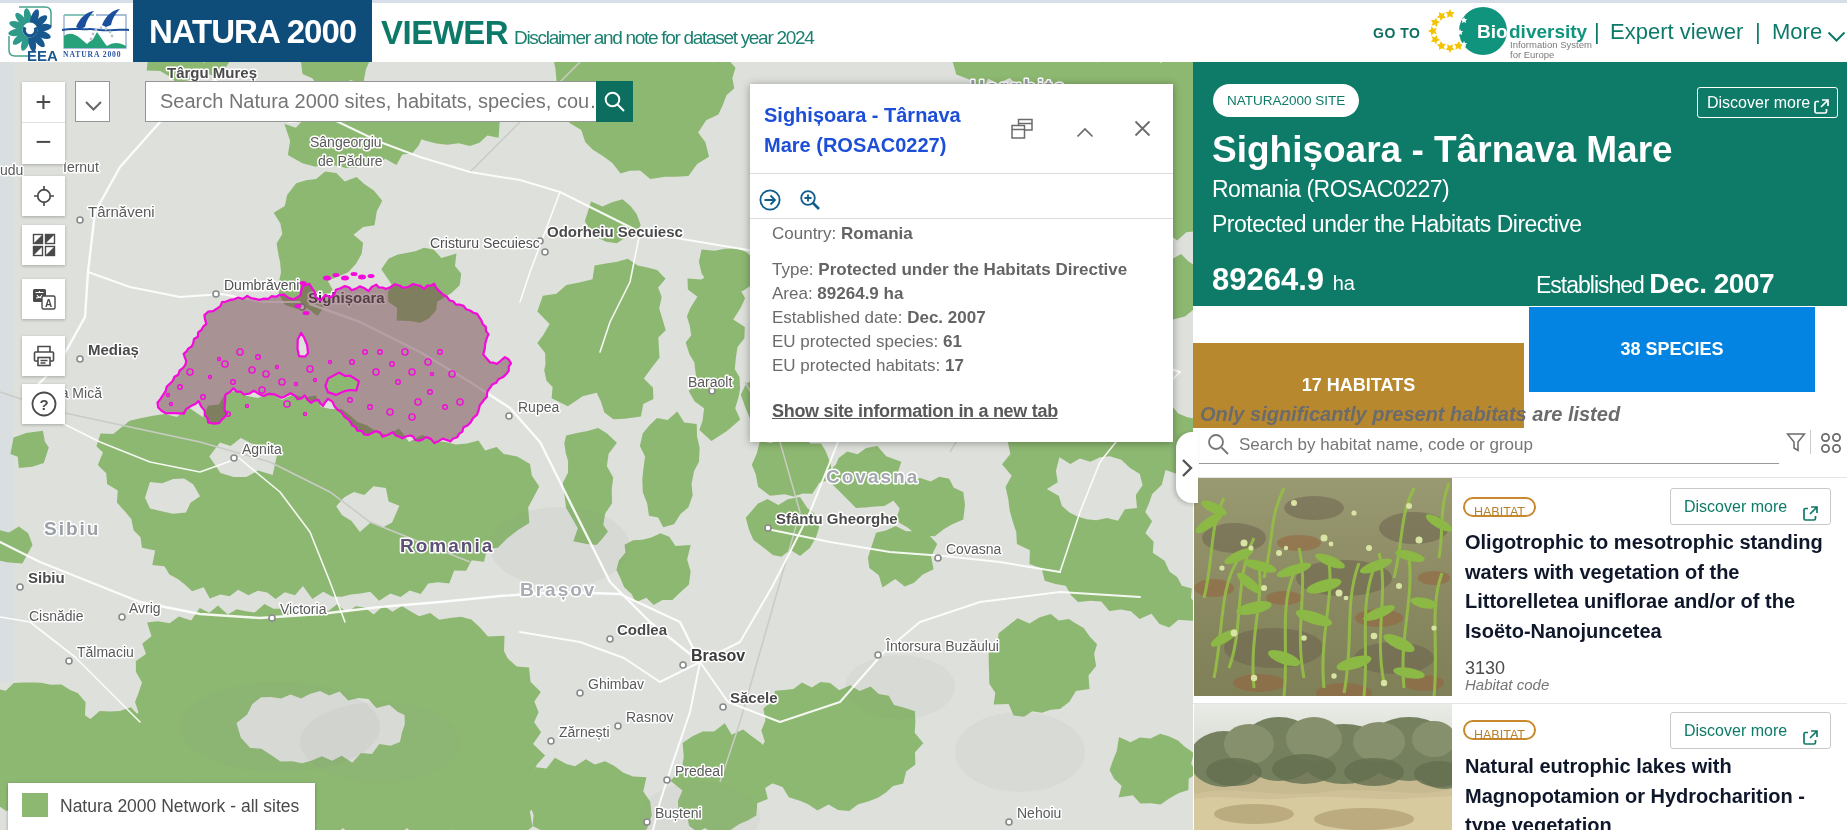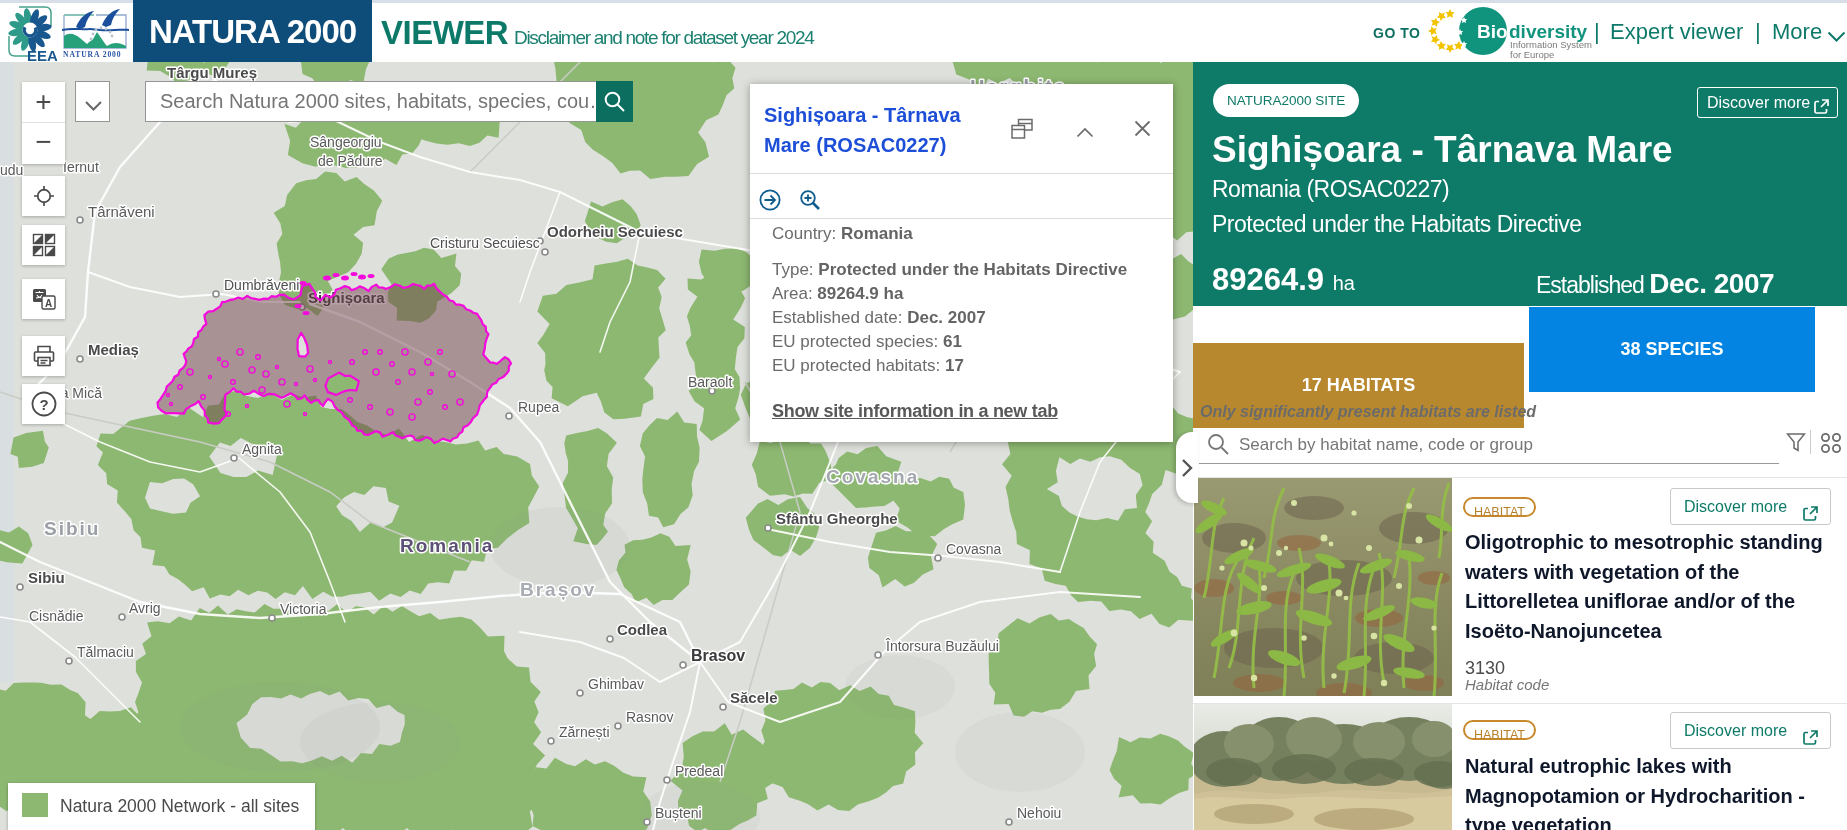--- a/index.html
+++ b/index.html
@@ -26,21 +26,21 @@
   #panelteal { position:absolute; left:0; top:0; width:654px; height:244px; background:#0e7a68; color:#fff; }
   #pill { position:absolute; left:20px; top:22px; height:33px; line-height:33px; padding:0 14px; background:#fff; color:#0e7a68; border-radius:17px; font-size:13.5px; }
   .discbtn { position:absolute; border:1px solid #fff; border-radius:3px; color:#fff; font-size:16px; }
   #ptitle { position:absolute; left:19px; top:67px; font-size:37px; font-weight:bold; }
   #psub1 { position:absolute; left:19px; top:114px; font-size:23px; letter-spacing:-0.5px; }
   #psub2 { position:absolute; left:19px; top:149px; font-size:23px; letter-spacing:-0.5px; }
   #parea { position:absolute; left:19px; top:200px; font-size:31px; font-weight:bold; }
   #pest { position:absolute; left:343px; top:206px; font-size:23px; letter-spacing:-1px; }
   #tabh { position:absolute; left:0; top:245px; width:331px; height:85px; background:#b8882e; color:#fff; font-weight:bold; font-size:18px; text-align:center; line-height:85px;margin-top:36px; }
   #tabs2 { position:absolute; left:336px; top:245px; width:286px; height:85px; background:#0384e2; color:#fff; font-weight:bold; font-size:18px; text-align:center; line-height:85px; }
-  #note { position:absolute; left:7px; top:341px; font-style:italic; font-weight:bold; color:#6b6b6b; font-size:16px; }
+  #note { position:absolute; left:7px; top:341px; font-style:italic; font-weight:bold; color:#6b6b6b; font-size:20px; }
   .card { position:absolute; left:0px; width:654px; background:#fff; border-top:1px solid #e4e4e4; }
   .ctitle { position:absolute; left:272px; color:#0f172a; font-weight:bold; font-size:20px; line-height:29.5px; width:378px; }
   .hpill { position:absolute; left:270px; border:2px solid #c8882c; color:#b8802a; border-radius:15px; font-size:12.5px; height:20px; line-height:26px; padding:0 9px;margin-top:6px; }
   .dm2 { position:absolute; border:1px solid #c9c9c9; border-radius:3px; color:#0d7a68; font-size:16px; height:37px; background:#fff; }
 </style>
 </head>
 <body>
 <div id="map">
 <svg width="1193" height="768" viewBox="0 0 1193 768" font-family="Liberation Sans, sans-serif">
 <rect width="1193" height="768" fill="#dee0db"></rect>

